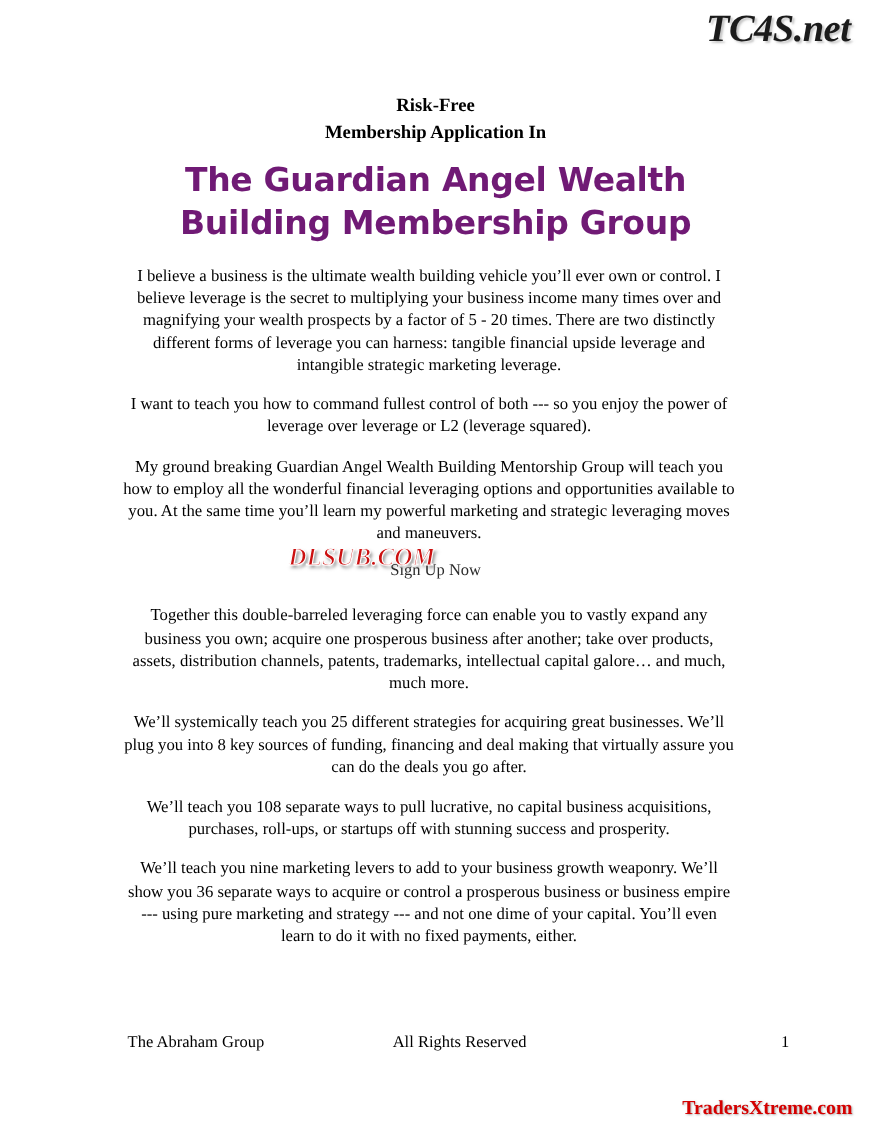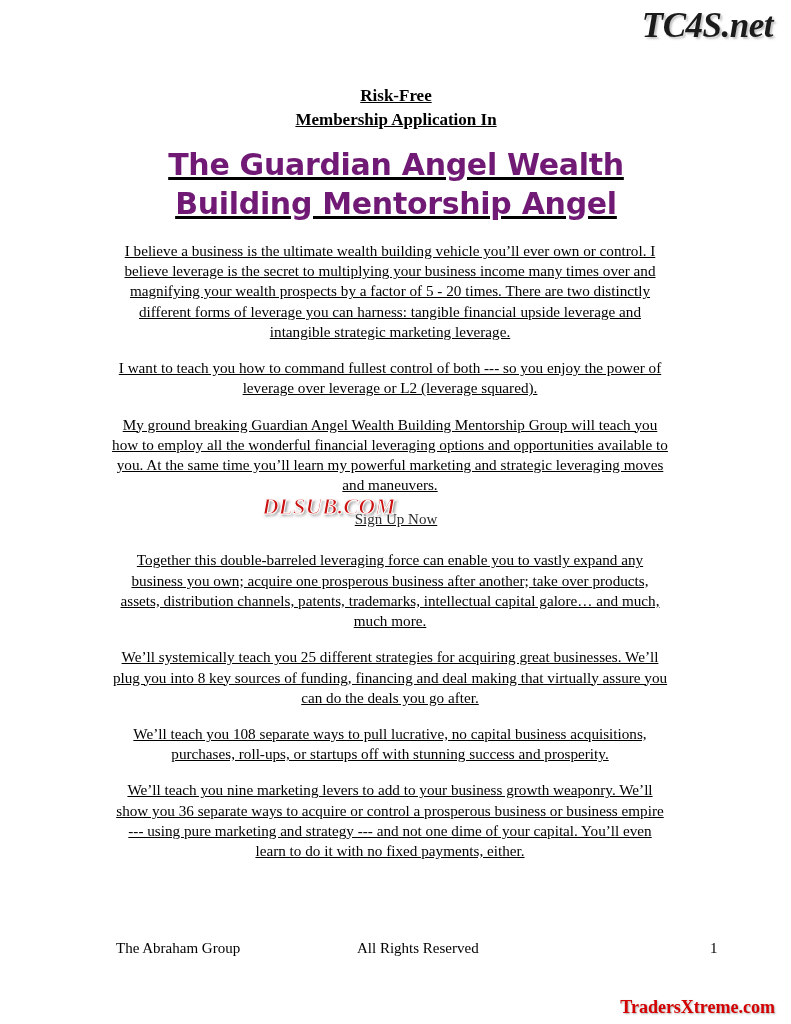--- a/index.html
+++ b/index.html
@@ -60,21 +60,20 @@
     letter-spacing: 0px;
     z-index: 5;
   }
 
   
   .doc {
     position: absolute;
     left: 112px;
     top: 84px;
     width: 568px;
-    text-decoration: underline;
   }
   .subhead {
     text-align: center;
     font-weight: bold;
     font-size: 17px;
     color: #000000;
     line-height: 1.42;
     margin: 0 0 6px 0;
   }
   .title {
@@ -130,21 +129,21 @@
 
   <div class="doc">
 
     <div class="subhead">
       <div>Risk-Free</div>
       <div>Membership Application In</div>
     </div>
 
     <h1 class="title">
       <div>The Guardian Angel Wealth</div>
-      <div>Building Mentorship Angel</div>
+      <div>Building Membership Group</div>
     </h1>
 
     <p class="body">I believe a business is the ultimate wealth building vehicle you’ll ever own or control.   I believe leverage is the secret to multiplying your business income many times over and magnifying your wealth prospects by a factor of 5 - 20 times.  There are two distinctly different forms of leverage you can harness: tangible financial upside leverage and intangible strategic marketing leverage.</p>
     <p class="body">I want to teach you how to command fullest control of both --- so you enjoy the power of leverage over leverage or L2 (leverage squared).</p>
     <p class="body">My ground breaking Guardian Angel Wealth Building Mentorship Group will teach you how to employ all the wonderful financial leveraging options and opportunities available to you.  At the same time you’ll learn my powerful marketing and strategic leveraging moves and maneuvers.</p>
 
     <div class="signup">
       <a href="#">Sign Up Now</a>
     </div>
 

